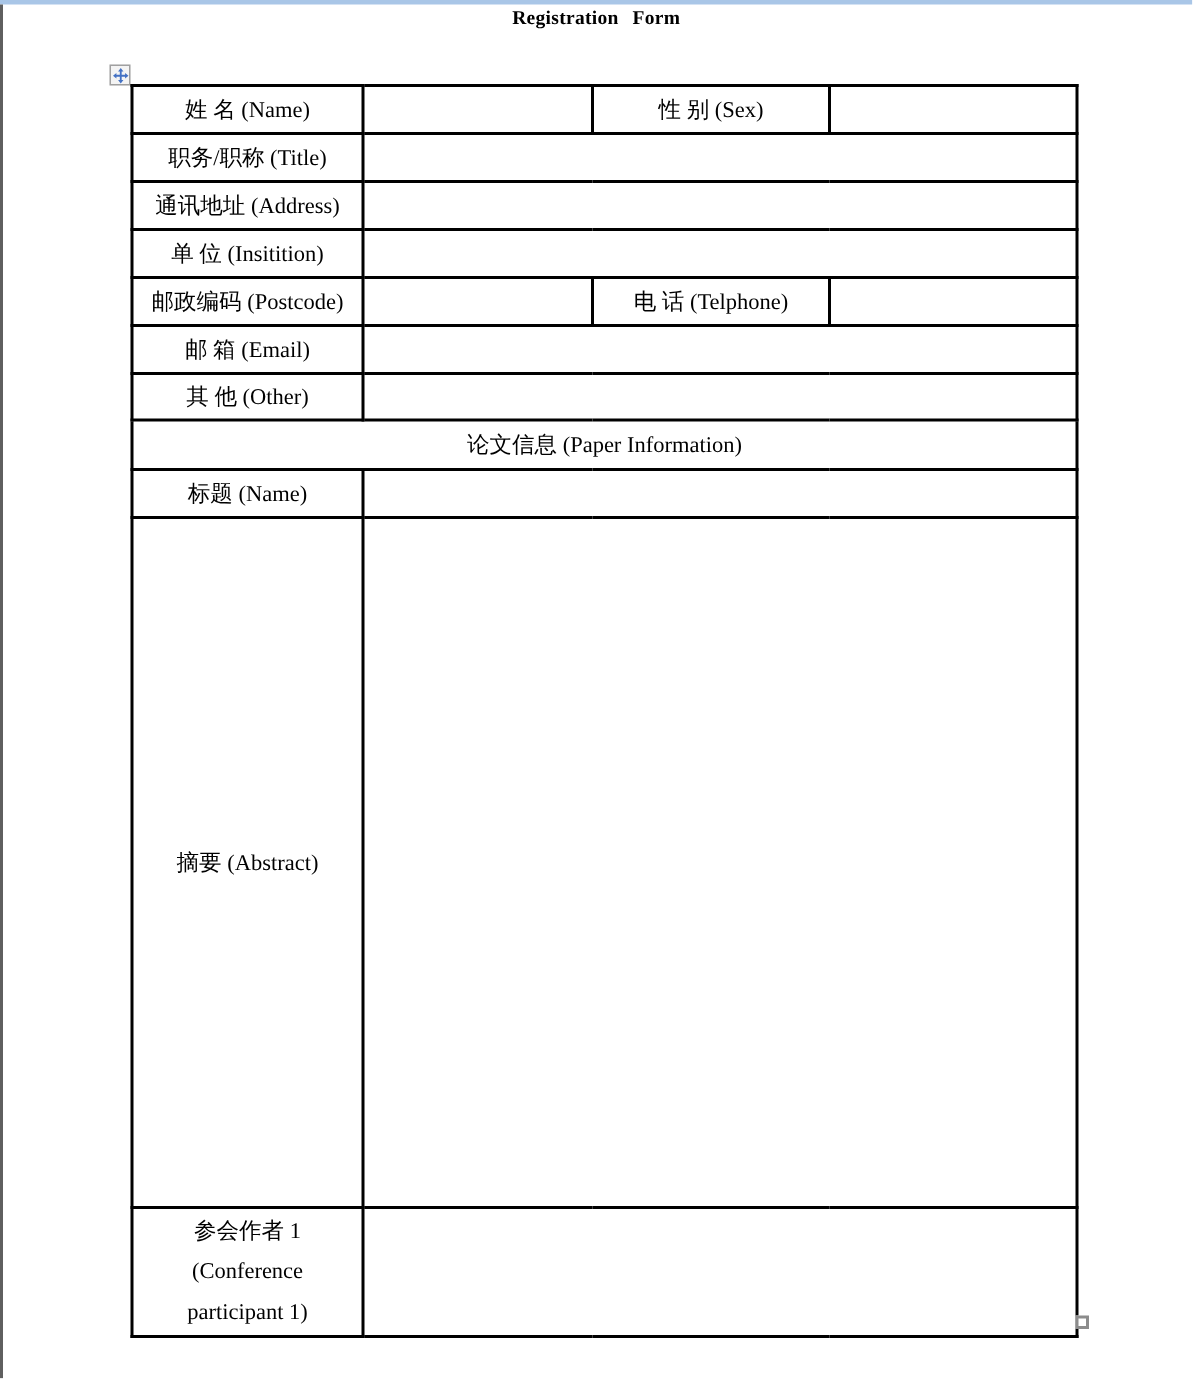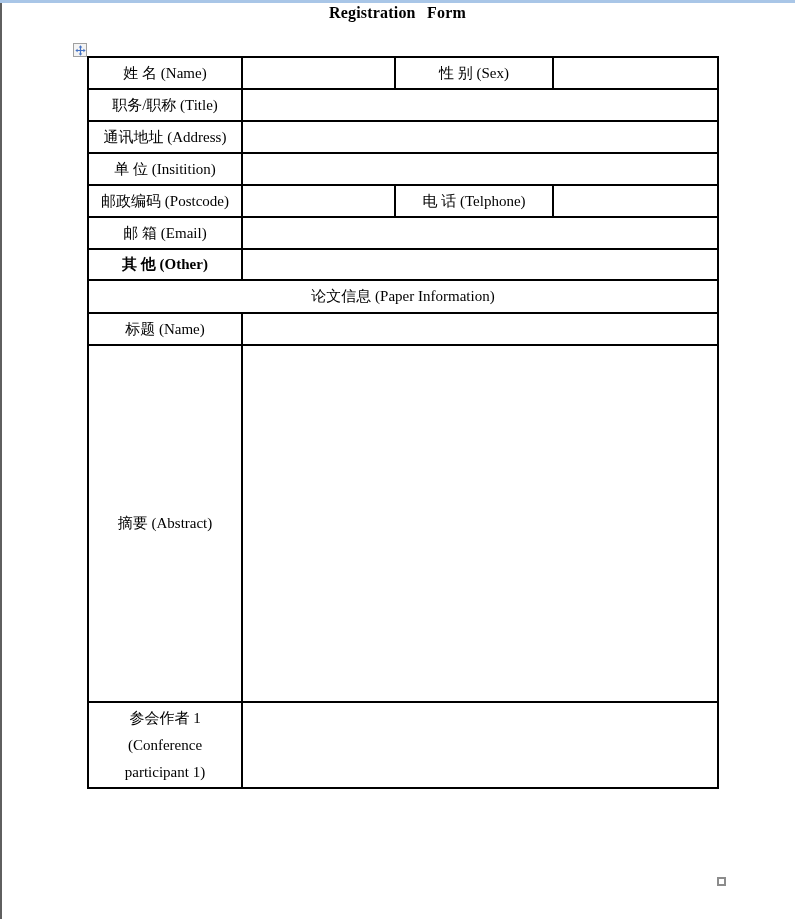--- a/index.html
+++ b/index.html
@@ -4,21 +4,21 @@
 <style>
   html, body { margin:0; padding:0; background:#ffffff; }
   .page {
     position:relative; width:795px; height:919px; background:#ffffff;
     overflow:hidden; font-family:"Liberation Serif","DejaVu Serif",serif; color:#000;
   }
   .top-bar { position:absolute; top:0; left:0; width:795px; height:3px; }
   .left-edge { position:absolute; top:3px; left:0; width:2px; height:916px; }
   .doc-title {
     position:absolute; top:4px; left:0; width:795px; text-align:center;
-    font-size:16px; font-weight:bold; word-spacing:0.45em; letter-spacing:0.2px;
+    font-size:13px; font-weight:bold; word-spacing:0.45em; letter-spacing:0.2px;
   }
   .move-handle {
     position:absolute; left:73px; top:43px; width:14px; height:14px;
     border:1px solid #a0a0a0; background:#f4f4f4; box-sizing:border-box;
     display:flex; align-items:center; justify-content:center;
   }
   .move-handle svg { display:block; }
   .reg-table {
     position:absolute; left:87px; top:56px;
     border-collapse:collapse; table-layout:fixed; width:630px;
@@ -82,32 +82,32 @@
       <tr style="height:32px;">
         <td><span>邮政编码 (Postcode)</span></td>
         <td class="value"></td>
         <td><span>电 话 (Telphone)</span></td>
         <td class="value"></td>
       </tr>
       <tr style="height:32px;">
         <td><span>邮 箱 (Email)</span></td>
         <td class="value" colspan="3"></td>
       </tr>
-      <tr style="height:31px;font-weight:bold;">
+      <tr style="height:31px;">
         <td><span>其 他 (Other)</span></td>
         <td class="value" colspan="3"></td>
       </tr>
       <tr style="height:33px;">
         <td colspan="4" class="paper-header-cell"><span>论文信息 (Paper Information)</span></td>
       </tr>
       <tr style="height:32px;">
         <td><span>标题 (Name)</span></td>
         <td class="value" colspan="3"></td>
       </tr>
-      <tr style="height:357px;margin-top:16px;">
+      <tr style="height:460px;margin-top:16px;">
         <td><span>摘要 (Abstract)</span></td>
         <td class="value" colspan="3"></td>
       </tr>
       <tr style="height:86px;">
         <td class="multiline">
           <div>参会作者 1</div>
           <div>(Conference</div>
           <div>participant 1)</div>
         </td>
         <td class="value" colspan="3"></td>

